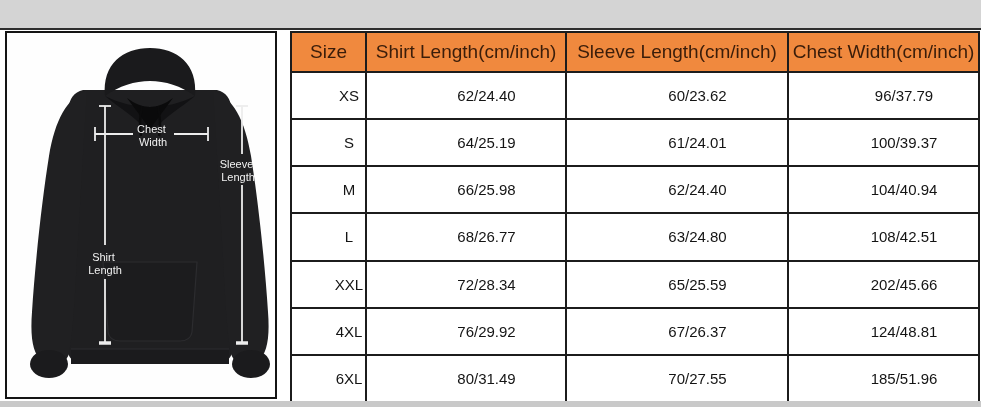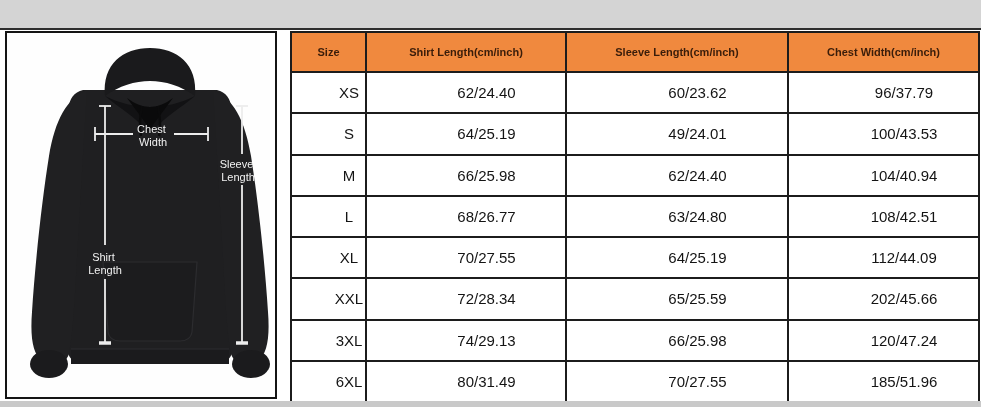--- a/index.html
+++ b/index.html
@@ -29,21 +29,21 @@
     width:688px;height:372px;
   }
   table.size-chart th, table.size-chart td{
     border:2px solid #1c1c1c;
     text-align:center;vertical-align:middle;padding:0;
     overflow:hidden;white-space:nowrap;
   }
   table.size-chart th{
     background:#f0893e;
     color:#3a1d0a;
-    font-weight:bold;font-size:11px;
+    font-weight:normal;font-size:19px;
     height:38px;
   }
   table.size-chart td{
     background:#ffffff;
     color:#141414;
     font-size:15px;font-weight:400;padding-left:41px;
   }
   .bottom-strip{
     position:absolute;left:0;top:401px;width:981px;height:6px;
     background:#c9c9c9;
@@ -140,52 +140,46 @@
     <tbody>
         <tr>
           <td>XS</td>
           <td>62/24.40</td>
           <td>60/23.62</td>
           <td>96/37.79</td>
         </tr>
         <tr>
           <td>S</td>
           <td>64/25.19</td>
-          <td>49/24.01</td>
-          <td>100/43.53</td>
+          <td>61/24.01</td>
+          <td>100/39.37</td>
         </tr>
         <tr>
           <td>M</td>
           <td>66/25.98</td>
           <td>62/24.40</td>
           <td>104/40.94</td>
         </tr>
         <tr>
           <td>L</td>
           <td>68/26.77</td>
           <td>63/24.80</td>
           <td>108/42.51</td>
         </tr>
         <tr>
-          <td>XL</td>
-          <td>70/27.55</td>
-          <td>64/25.19</td>
-          <td>112/44.09</td>
-        </tr>
-        <tr>
           <td>XXL</td>
           <td>72/28.34</td>
           <td>65/25.59</td>
           <td>202/45.66</td>
         </tr>
         <tr>
-          <td>3XL</td>
-          <td>74/29.13</td>
-          <td>66/25.98</td>
-          <td>120/47.24</td>
+          <td>4XL</td>
+          <td>76/29.92</td>
+          <td>67/26.37</td>
+          <td>124/48.81</td>
         </tr>
         <tr>
           <td>6XL</td>
           <td>80/31.49</td>
           <td>70/27.55</td>
           <td>185/51.96</td>
         </tr>
       </tbody>
   </table>
 </div>

